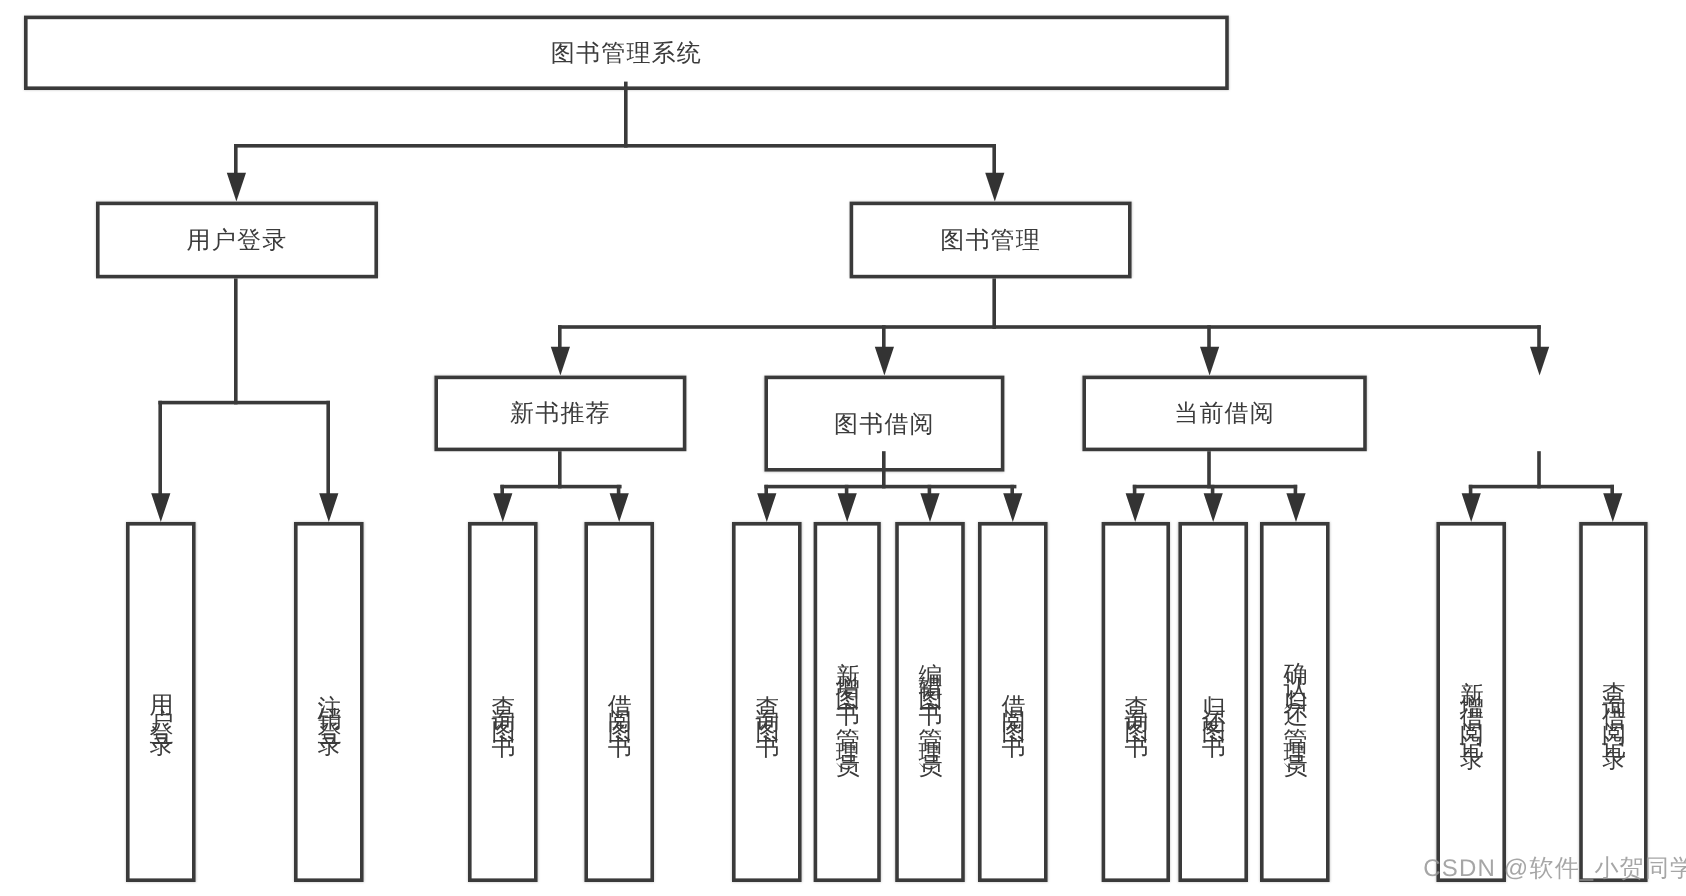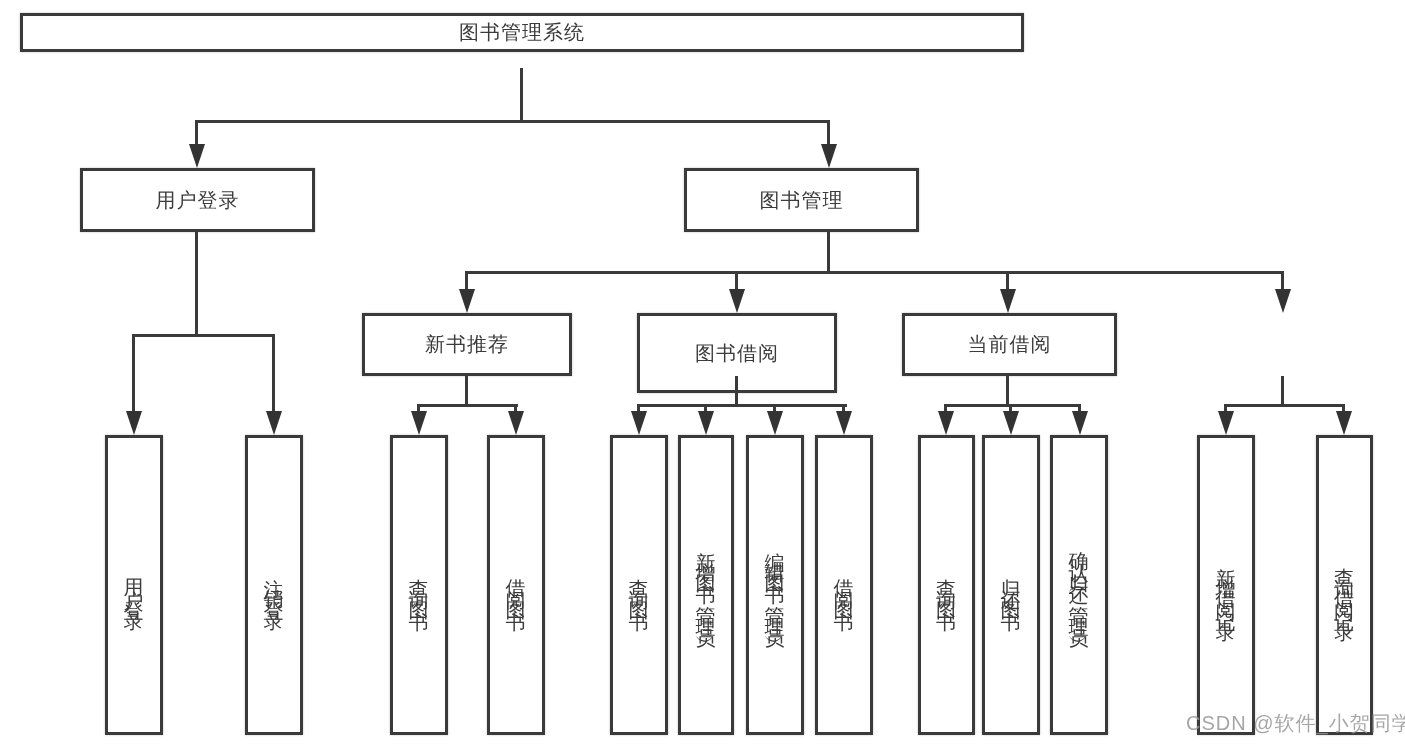--- a/index.html
+++ b/index.html
@@ -29,35 +29,35 @@
   .watermark{
     position:absolute;left:1186px;top:710px;z-index:5;
     font-size:20px;color:rgba(150,150,150,0.85);letter-spacing:1px;white-space:nowrap;
   }
 </style>
 </head>
 <body>
 
 <div class="stage">
 
-  <div class="box h" style="left:20px;top:13px;width:1004px;height:39px;">
+  <div class="box h" style="left:20px;top:13px;width:1004px;height:62px;">
     <span>图书管理系统</span>
   </div>
 
   <div class="vline" style="left:520px;top:68px;height:55px;"></div>
   <div class="hline" style="left:195px;top:120px;width:634px;"></div>
   <div class="vline" style="left:195px;top:120px;height:28px;"></div>
   <div class="arrow" style="left:189px;top:144px;"></div>
   <div class="vline" style="left:827px;top:120px;height:28px;"></div>
   <div class="arrow" style="left:821px;top:144px;"></div>
 
   <div class="box h" style="left:80px;top:168px;width:235px;height:64px;">
     <span>用户登录</span>
   </div>
-  <div class="box h" style="left:684px;top:168px;width:235px;height:64px;">
+  <div class="box h" style="left:708px;top:168px;width:235px;height:64px;">
     <span>图书管理</span>
   </div>
 
   <div class="vline" style="left:195px;top:232px;height:105px;"></div>
   <div class="hline" style="left:132px;top:334px;width:143px;"></div>
   <div class="vline" style="left:132px;top:334px;height:80px;"></div>
   <div class="arrow" style="left:126px;top:411px;"></div>
   <div class="vline" style="left:272px;top:334px;height:80px;"></div>
   <div class="arrow" style="left:266px;top:411px;"></div>
 
@@ -71,21 +71,21 @@
   <div class="arrow" style="left:1000px;top:289px;"></div>
   <div class="vline" style="left:1281px;top:271px;height:22px;"></div>
   <div class="arrow" style="left:1275px;top:289px;"></div>
 
   <div class="box h" style="left:362px;top:313px;width:210px;height:63px;">
     <span>新书推荐</span>
   </div>
   <div class="box h" style="left:637px;top:313px;width:200px;height:80px;">
     <span>图书借阅</span>
   </div>
-  <div class="box h" style="left:902px;top:313px;width:215px;height:63px;">
+  <div class="box h" style="left:902px;top:313px;width:237px;height:63px;">
     <span>当前借阅</span>
   </div>
 
   <div class="vline" style="left:465px;top:376px;height:31px;"></div>
   <div class="hline" style="left:417px;top:404px;width:101px;"></div>
   <div class="vline" style="left:417px;top:404px;height:10px;"></div>
   <div class="arrow" style="left:411px;top:411px;"></div>
   <div class="vline" style="left:514px;top:404px;height:10px;"></div>
   <div class="arrow" style="left:508px;top:411px;"></div>
 

